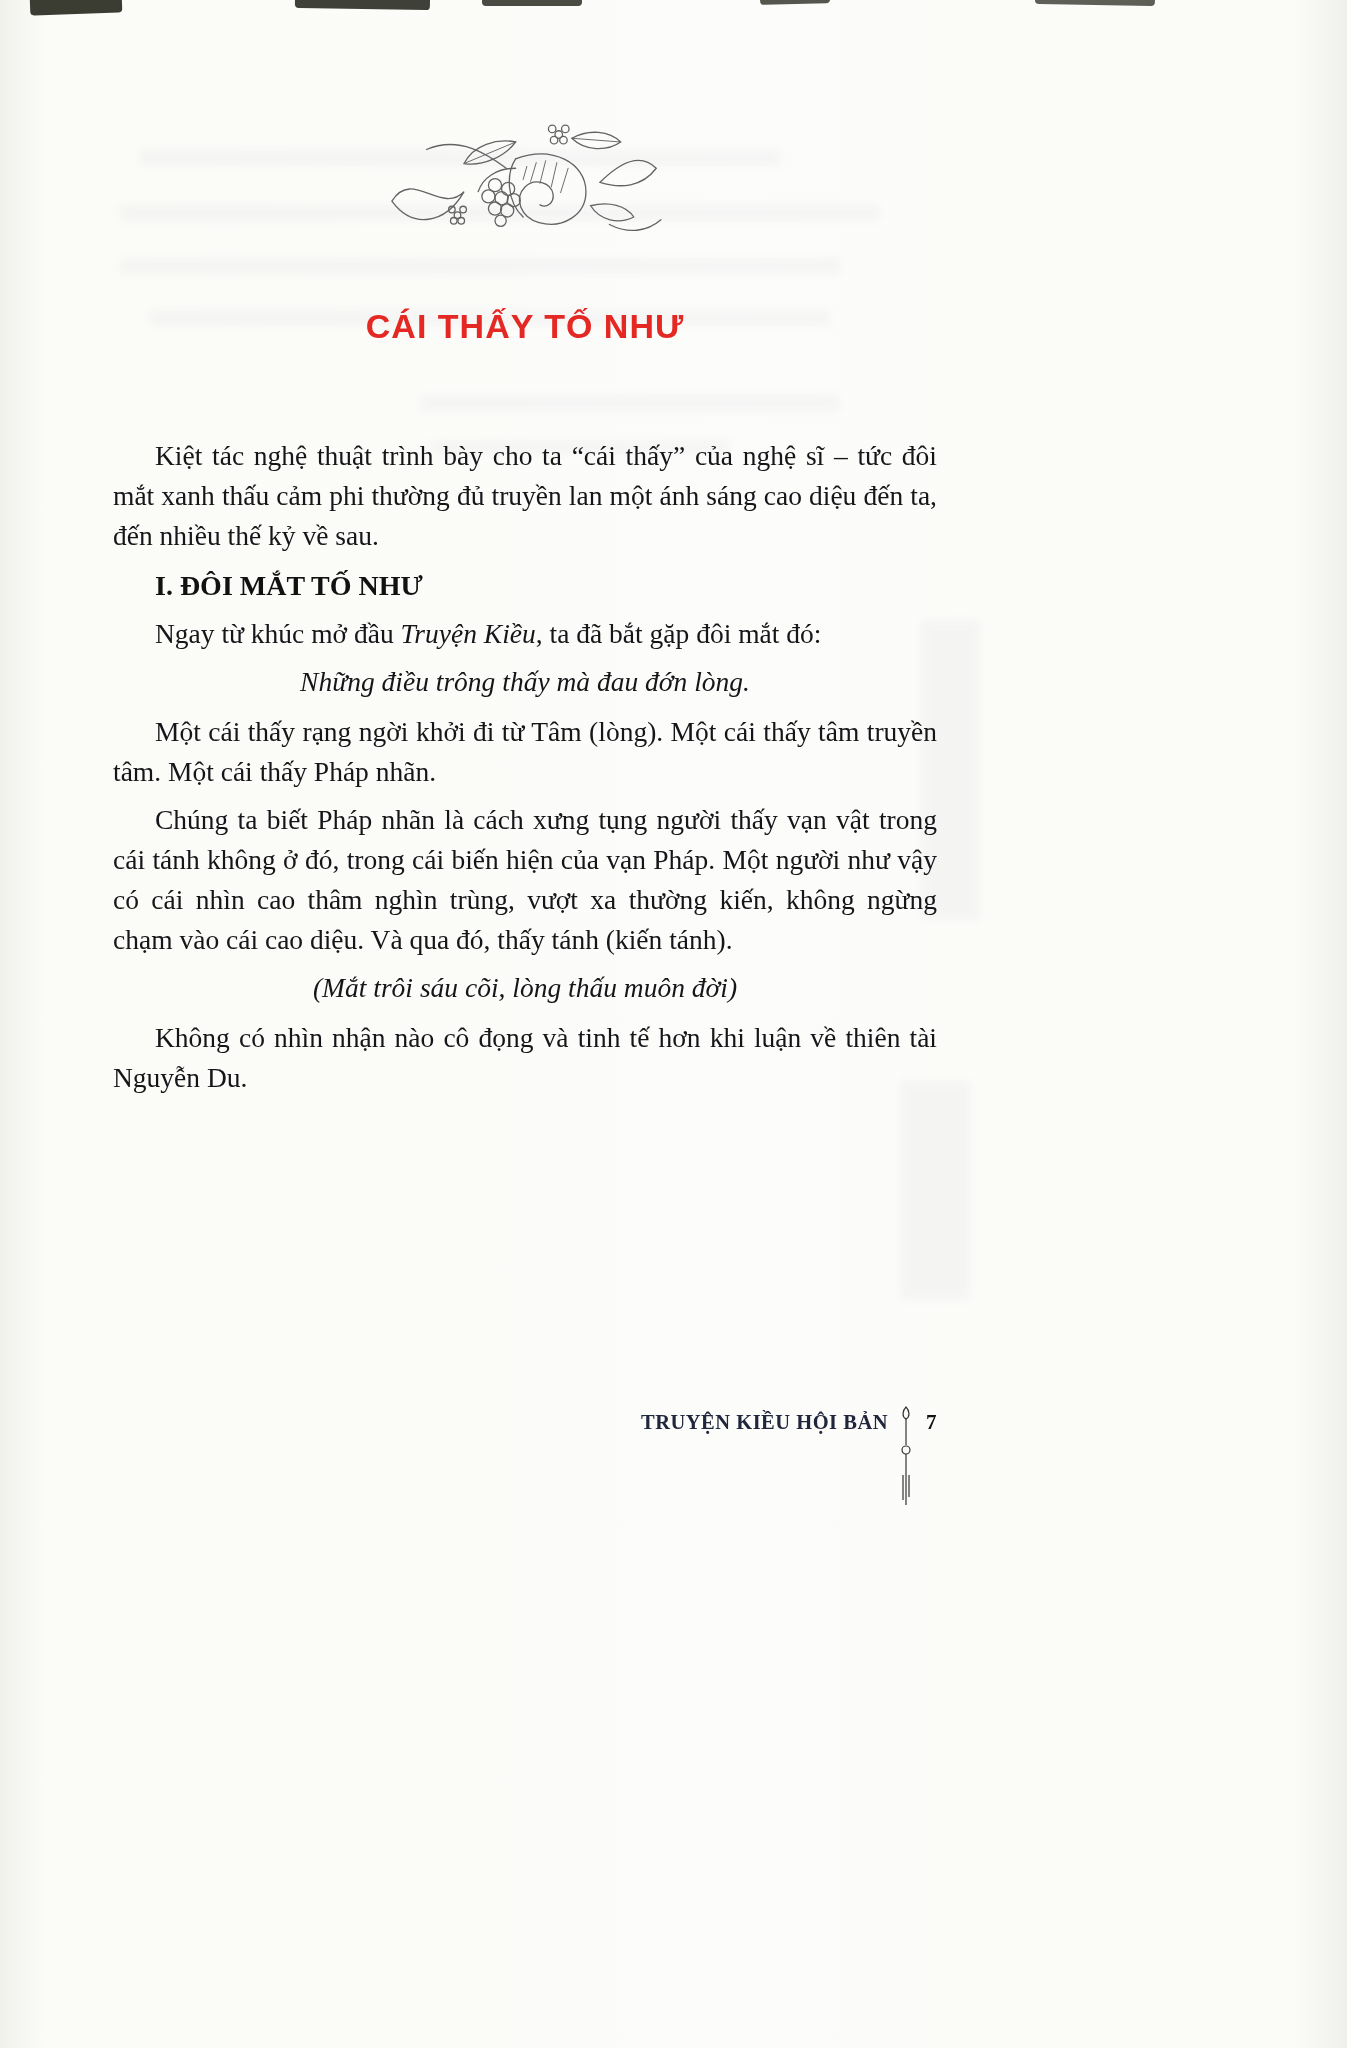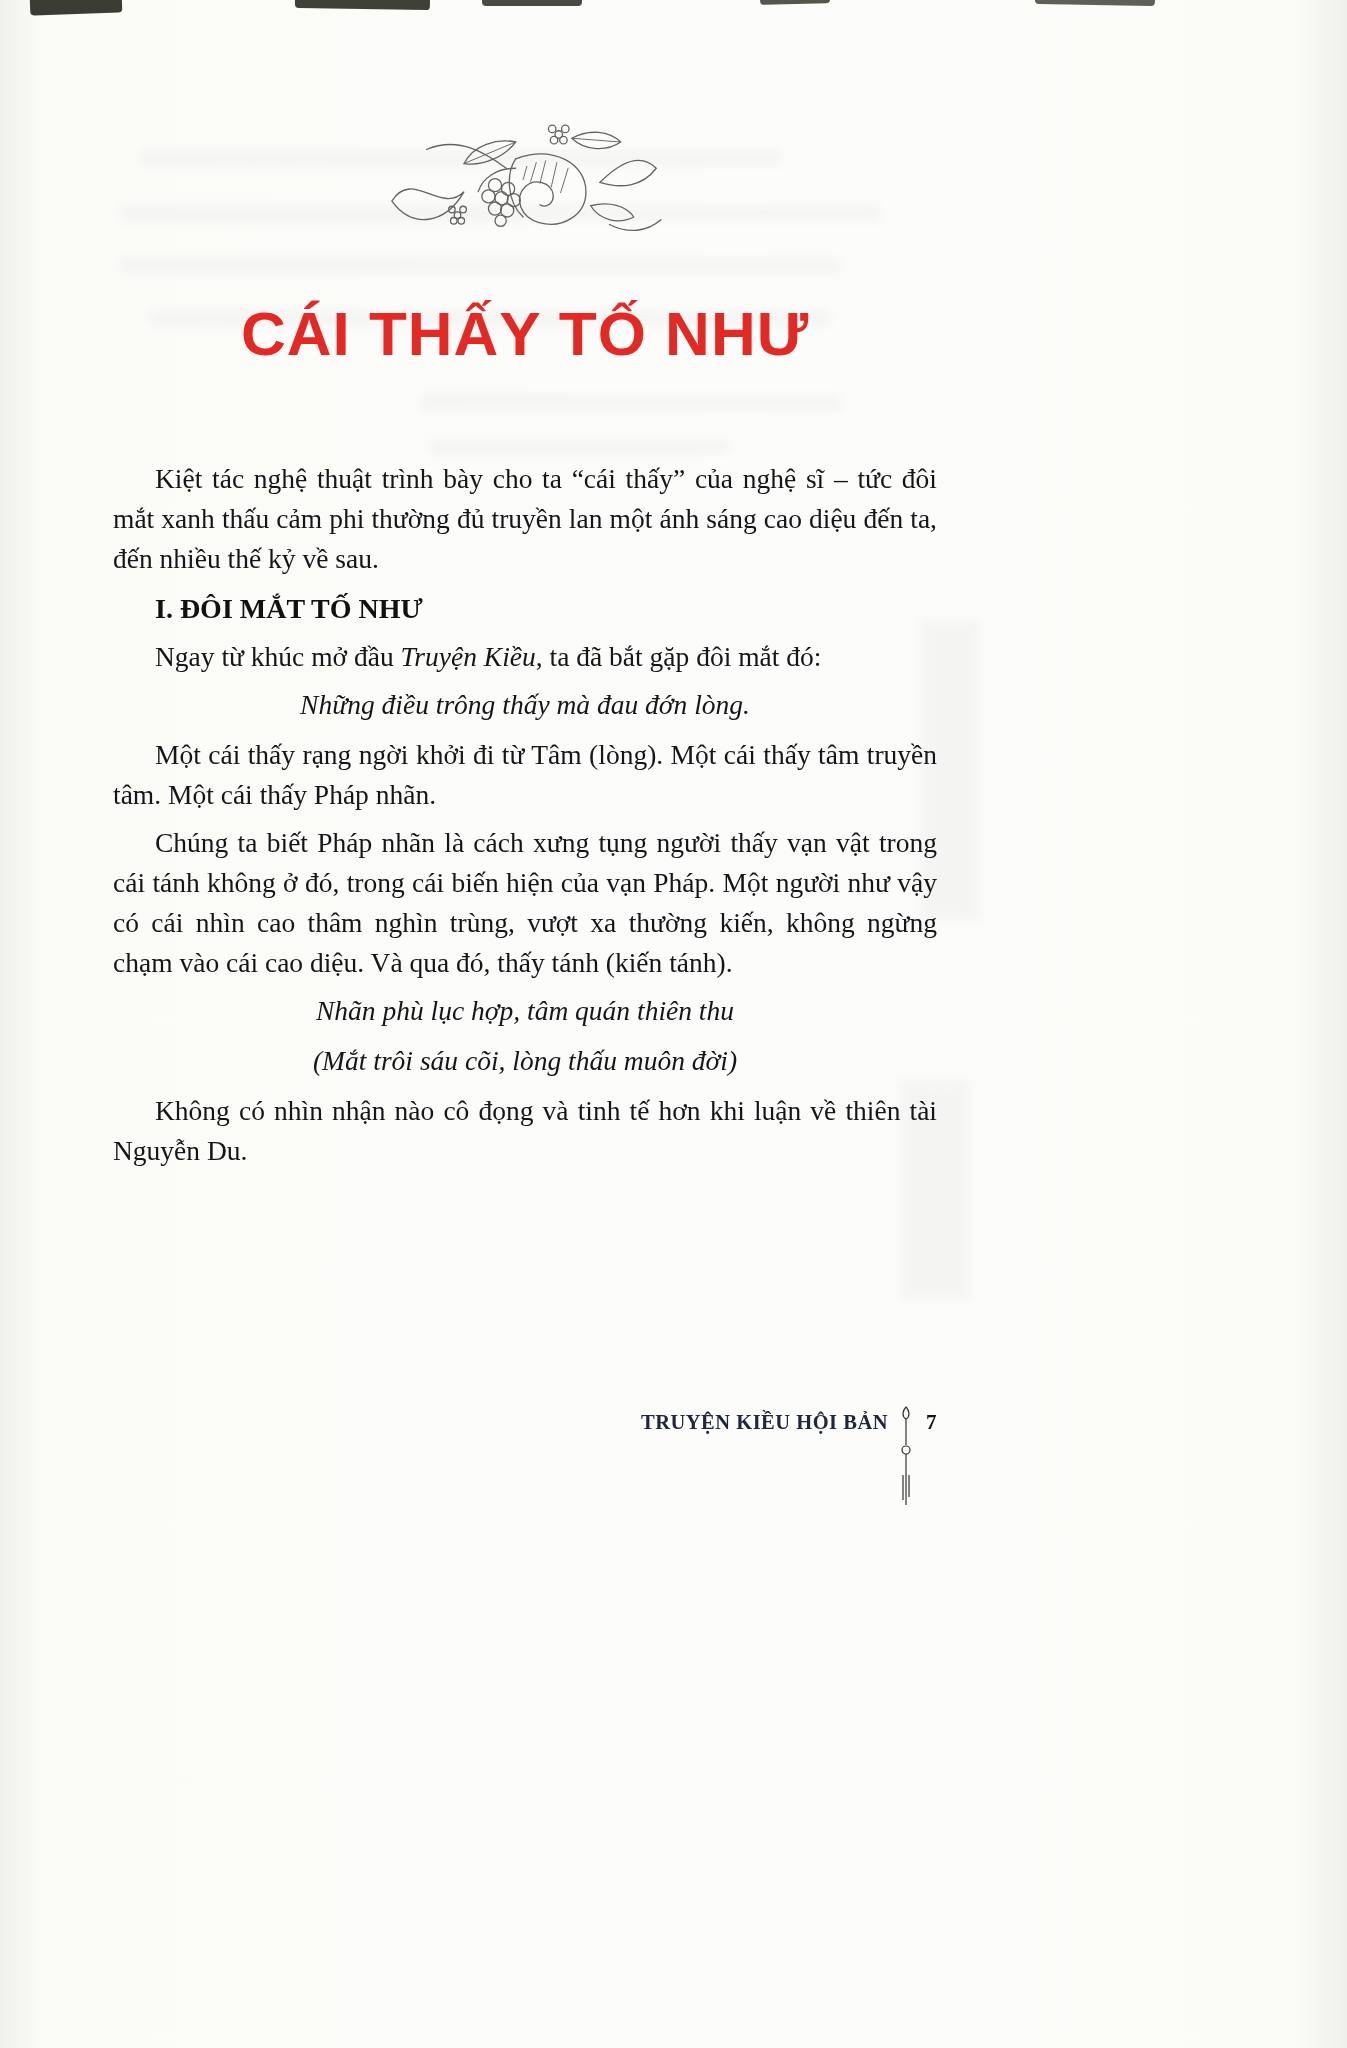--- a/index.html
+++ b/index.html
@@ -19,23 +19,23 @@
   .a3{left:482px;top:-9px;width:100px;height:15px;opacity:.85;}
   .a4{left:760px;top:-10px;width:70px;height:14px;transform:rotate(-1.5deg);opacity:.8;}
   .a5{left:1035px;top:-9px;width:120px;height:14px;transform:rotate(1deg);opacity:.75;}
 
   
   .ghost{position:absolute;background:#8b93a6;opacity:.06;filter:blur(4px);border-radius:3px;pointer-events:none;}
 
   .column{position:absolute;left:113px;top:0;width:824px;}
   .ornament{margin:112px auto 0;width:310px;height:150px;text-align:center;opacity:.88;}
   .title{
-    margin:36px 0 0;text-align:center;
+    margin:45px 0 0;text-align:center;
     font-family:"Liberation Sans", sans-serif;font-weight:700;
-    font-size:62px;letter-spacing:1px;color:#e42823;
+    font-size:34px;letter-spacing:1px;color:#e42823;
   }
   .bodytext{margin-top:90px;font-size:27.5px;line-height:40px;color:#16161a;text-align:justify;}
   p.para{margin:0 0 8px;text-indent:42px;}
   h2.heading{font-size:28px;margin:10px 0 8px;text-indent:42px;font-weight:700;color:#111;}
   p.quote{margin:6px 0 10px;text-align:center;font-style:italic;text-indent:0;}
   .it{font-style:italic;margin-top:24px;}
 
   .footer{
     position:absolute;top:1410px;left:113px;width:824px;
     display:flex;justify-content:flex-end;align-items:baseline;gap:10px;
@@ -114,21 +114,20 @@
 
     <h1 class="title">CÁI THẤY TỐ NHƯ</h1>
 
     <div class="bodytext">
       <p class="para">Kiệt tác nghệ thuật trình bày cho ta “cái thấy” của nghệ sĩ – tức đôi mắt xanh thấu cảm phi thường đủ truyền lan một ánh sáng cao diệu đến ta, đến nhiều thế kỷ về sau.</p>
       <h2 class="heading">I. ĐÔI MẮT TỐ NHƯ</h2>
       <p class="para"><span>Ngay từ khúc mở đầu </span><span class="it">Truyện Kiều</span><span>, ta đã bắt gặp đôi mắt đó:</span></p>
       <p class="quote">Những điều trông thấy mà đau đớn lòng.</p>
       <p class="para">Một cái thấy rạng ngời khởi đi từ Tâm (lòng). Một cái thấy tâm truyền tâm. Một cái thấy Pháp nhãn.</p>
       <p class="para">Chúng ta biết Pháp nhãn là cách xưng tụng người thấy vạn vật trong cái tánh không ở đó, trong cái biến hiện của vạn Pháp. Một người như vậy có cái nhìn cao thâm nghìn trùng, vượt xa thường kiến, không ngừng chạm vào cái cao diệu. Và qua đó, thấy tánh (kiến tánh).</p>
-      <p class="quote">Nhãn phù lục hợp, tâm quán thiên thu</p>
       <p class="quote">(Mắt trôi sáu cõi, lòng thấu muôn đời)</p>
       <p class="para">Không có nhìn nhận nào cô đọng và tinh tế hơn khi luận về thiên tài Nguyễn Du.</p>
     </div>
   </div>
 
   <div class="footer">
     <span class="book">TRUYỆN KIỀU HỘI BẢN</span>
     <span class="seal">
       <svg width="16" height="110" viewBox="0 0 16 110">
         <g stroke="#333" fill="none" stroke-width="1.2">

